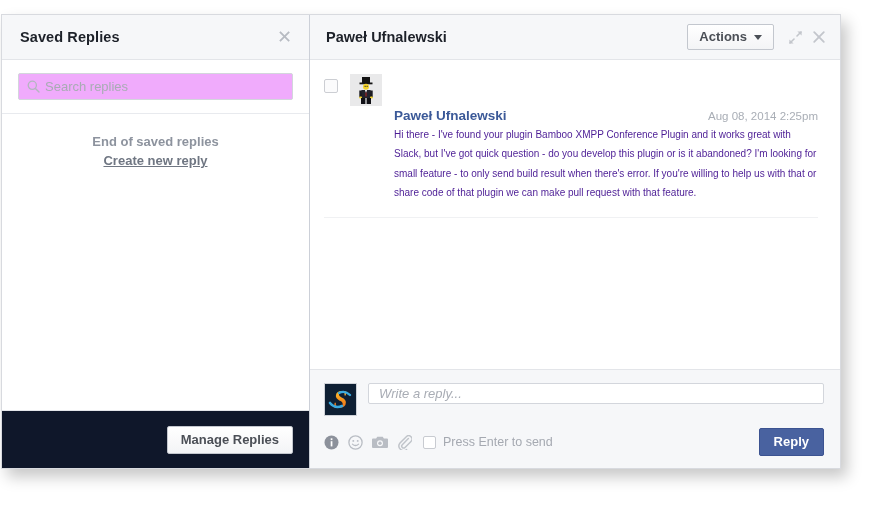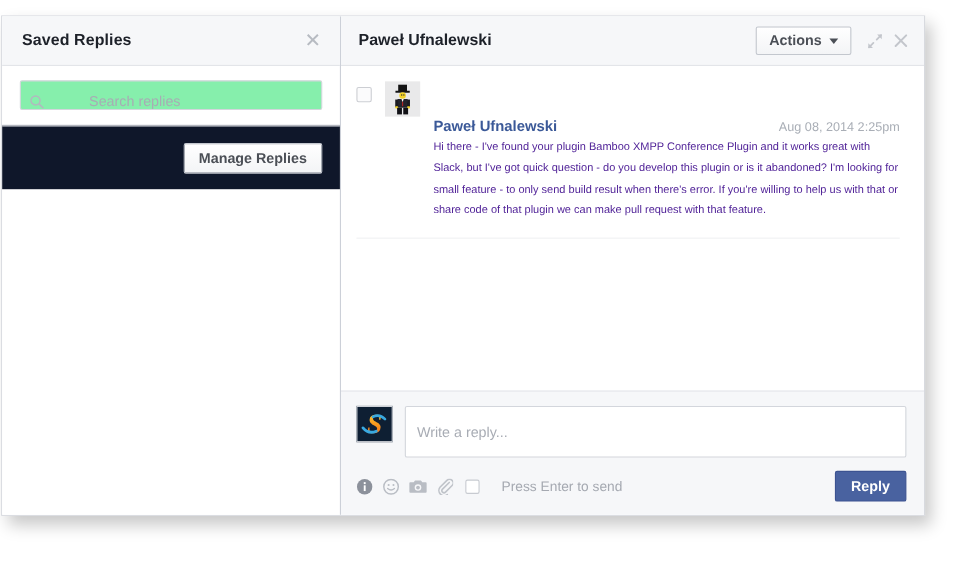--- a/index.html
+++ b/index.html
@@ -68,27 +68,26 @@
 
   #search-wrap {
     padding: 13px 16px 13px 16px;
     border-bottom: 1px solid #e8eaee;
     box-sizing: border-box;
   }
 
   .search-field {
     height: 27px;
     border: 1px solid #d3d6dc;
-    background: #86efac;
-    border-radius: 2px;
-    display: flex;
-    align-items: flex-end;
+    background: #f0abfc;
+    border-radius: 2px;
+    display: flex;
+    align-items: center;
     padding: 0 8px;
     box-sizing: border-box;
-    gap: 36px;
   }
 
   .search-field svg { display: block; }
 
   .search-input {
     border: none;
     outline: none;
     flex: 1;
     font-size: 13px;
     font-family: "Liberation Sans", sans-serif;
@@ -293,30 +292,31 @@
     flex: none;
     background: #15263b;
     border: 1px solid #cfd2d8;
     position: relative;
     overflow: hidden;
     box-sizing: border-box;
   }
 
   .reply-input {
     flex: 1;
-    height: 47px;
+    height: 21px;
     border: 1px solid #d3d6dc;
     background: #ffffff;
     border-radius: 2px;
     outline: none;
     font-size: 13px;
     font-family: "Liberation Sans", sans-serif;
     color: #444;
     padding: 0 10px;
     box-sizing: border-box;
+    font-style: italic;
   }
   .reply-input::placeholder { color: #a8acb4; }
 
   .composer-row2 {
     display: flex;
     align-items: center;
     margin-top: 12px;
     padding-left: 0;
   }
 
@@ -335,21 +335,21 @@
     border-radius: 2px;
     margin-left: 11px;
     cursor: pointer;
     flex: none;
     box-sizing: border-box;
   }
 
   .enter-label {
     font-size: 12.5px;
     color: #a5a9b1;
-    margin-left: 20px;
+    margin-left: 7px;
     flex: 1;
   }
 
   .btn-blue {
     background: #4962a0;
     border: 1px solid #3c5391;
     border-radius: 2px;
     color: #ffffff;
     font-size: 13px;
     font-weight: bold;
@@ -377,20 +377,24 @@
         <span>
           <svg width="13" height="13" viewBox="0 0 13 13">
             <circle cx="5.3" cy="5.3" r="4.1" fill="none" stroke="#b3b7bf" stroke-width="1.3"></circle>
             <line x1="8.4" y1="8.4" x2="12" y2="12" stroke="#b3b7bf" stroke-width="1.4" stroke-linecap="round"></line>
           </svg>
         </span>
         <input class="search-input" type="text" placeholder="Search replies" style="">
       </div>
     </div>
 
+    <div id="replies-body">
+      <div class="end-text">End of saved replies</div>
+      <div class="create-link">Create new reply</div>
+    </div>
 
     <div id="left-footer">
       <button class="btn-grey">Manage Replies</button>
     </div>
   </div>
 
   <div id="right-panel">
 
     <div id="right-header">
       <div id="conv-title">Paweł Ufnalewski</div>

